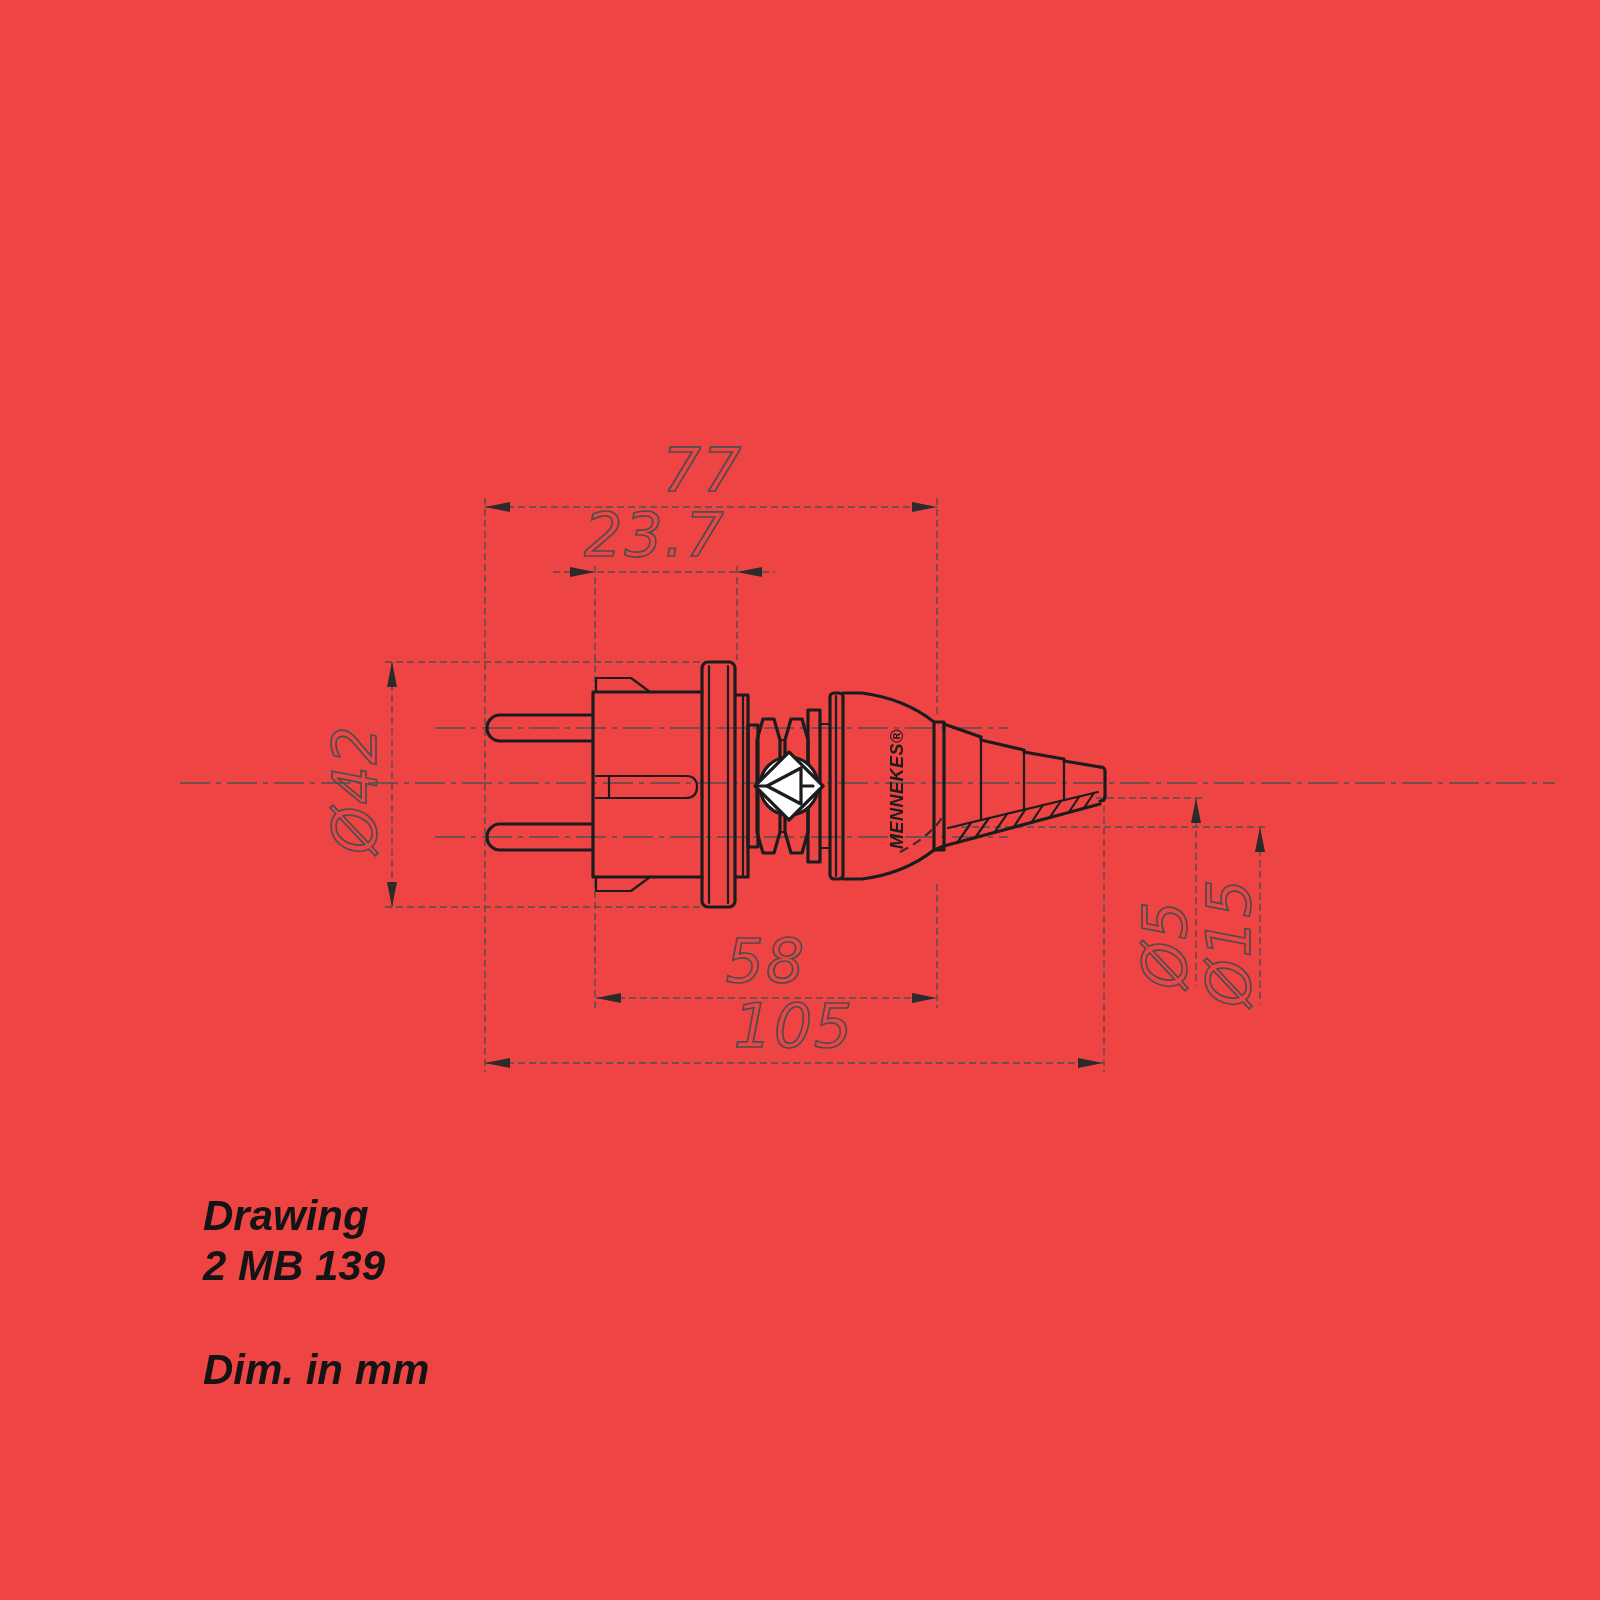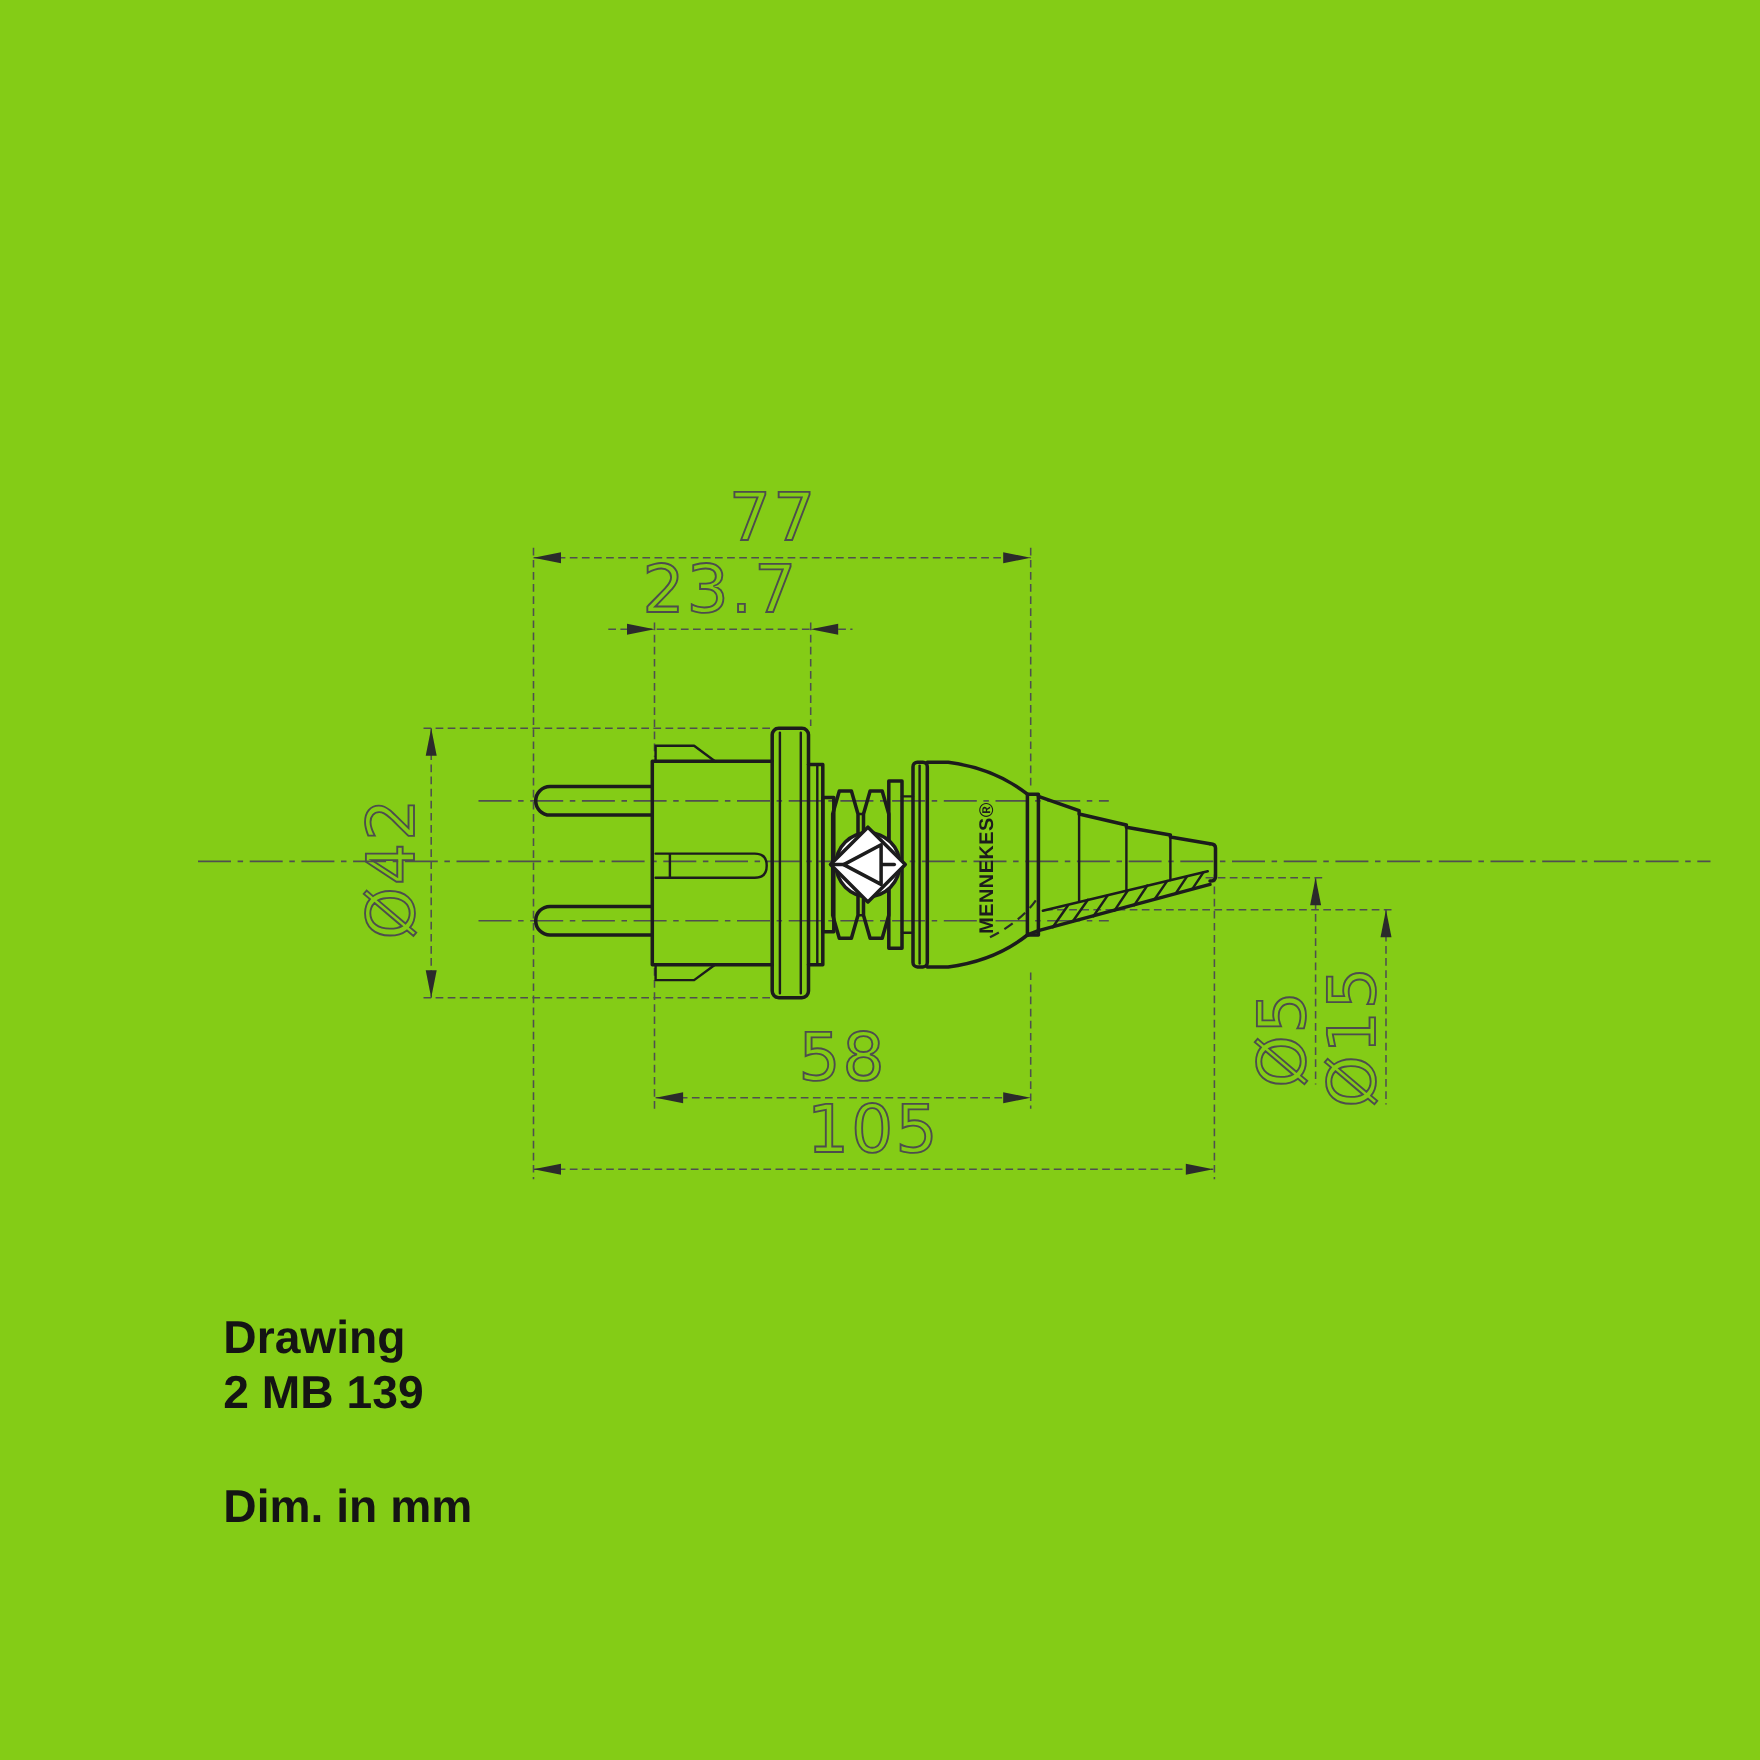--- a/index.html
+++ b/index.html
@@ -1,16 +1,16 @@
 <!DOCTYPE html>
 <html><head>
 <meta charset="utf-8">
 <style>
   html,body{margin:0;padding:0;background:#fff;}
-  .canvas{position:relative;width:1600px;height:1600px;background:#84cc16;overflow:hidden;}
+  .canvas{position:relative;width:1600px;height:1600px;background:#ef4444;overflow:hidden;font-style:italic;}
   svg{position:absolute;left:0;top:0;}
   .obj{fill:none;stroke:#1c1c1c;stroke-width:3.2;stroke-linejoin:round;stroke-linecap:round;}
   .obj2{fill:none;stroke:#1c1c1c;stroke-width:2.2;stroke-linejoin:round;stroke-linecap:round;}
   .whitefill{fill:#ffffff;stroke:#1c1c1c;stroke-width:3.2;stroke-linejoin:round;}
   .ext{fill:none;stroke:#4f4f4f;stroke-width:1.4;stroke-dasharray:7 4;}
   .dim{fill:none;stroke:#4f4f4f;stroke-width:1.4;stroke-dasharray:7 4;}
   .cl{fill:none;stroke:#4f4f4f;stroke-width:1.5;stroke-dasharray:30 6 5 6;}
   .hiddenln{fill:none;stroke:#2a2a2a;stroke-width:2;stroke-dasharray:9 6;}
   .arr{fill:#2b2b2b;stroke:none;}
   .dimtext{font-family:"DejaVu Sans",sans-serif;font-size:60px;fill:none;stroke:#4d4d4d;stroke-width:1.7px;letter-spacing:2px;text-anchor:middle;}

